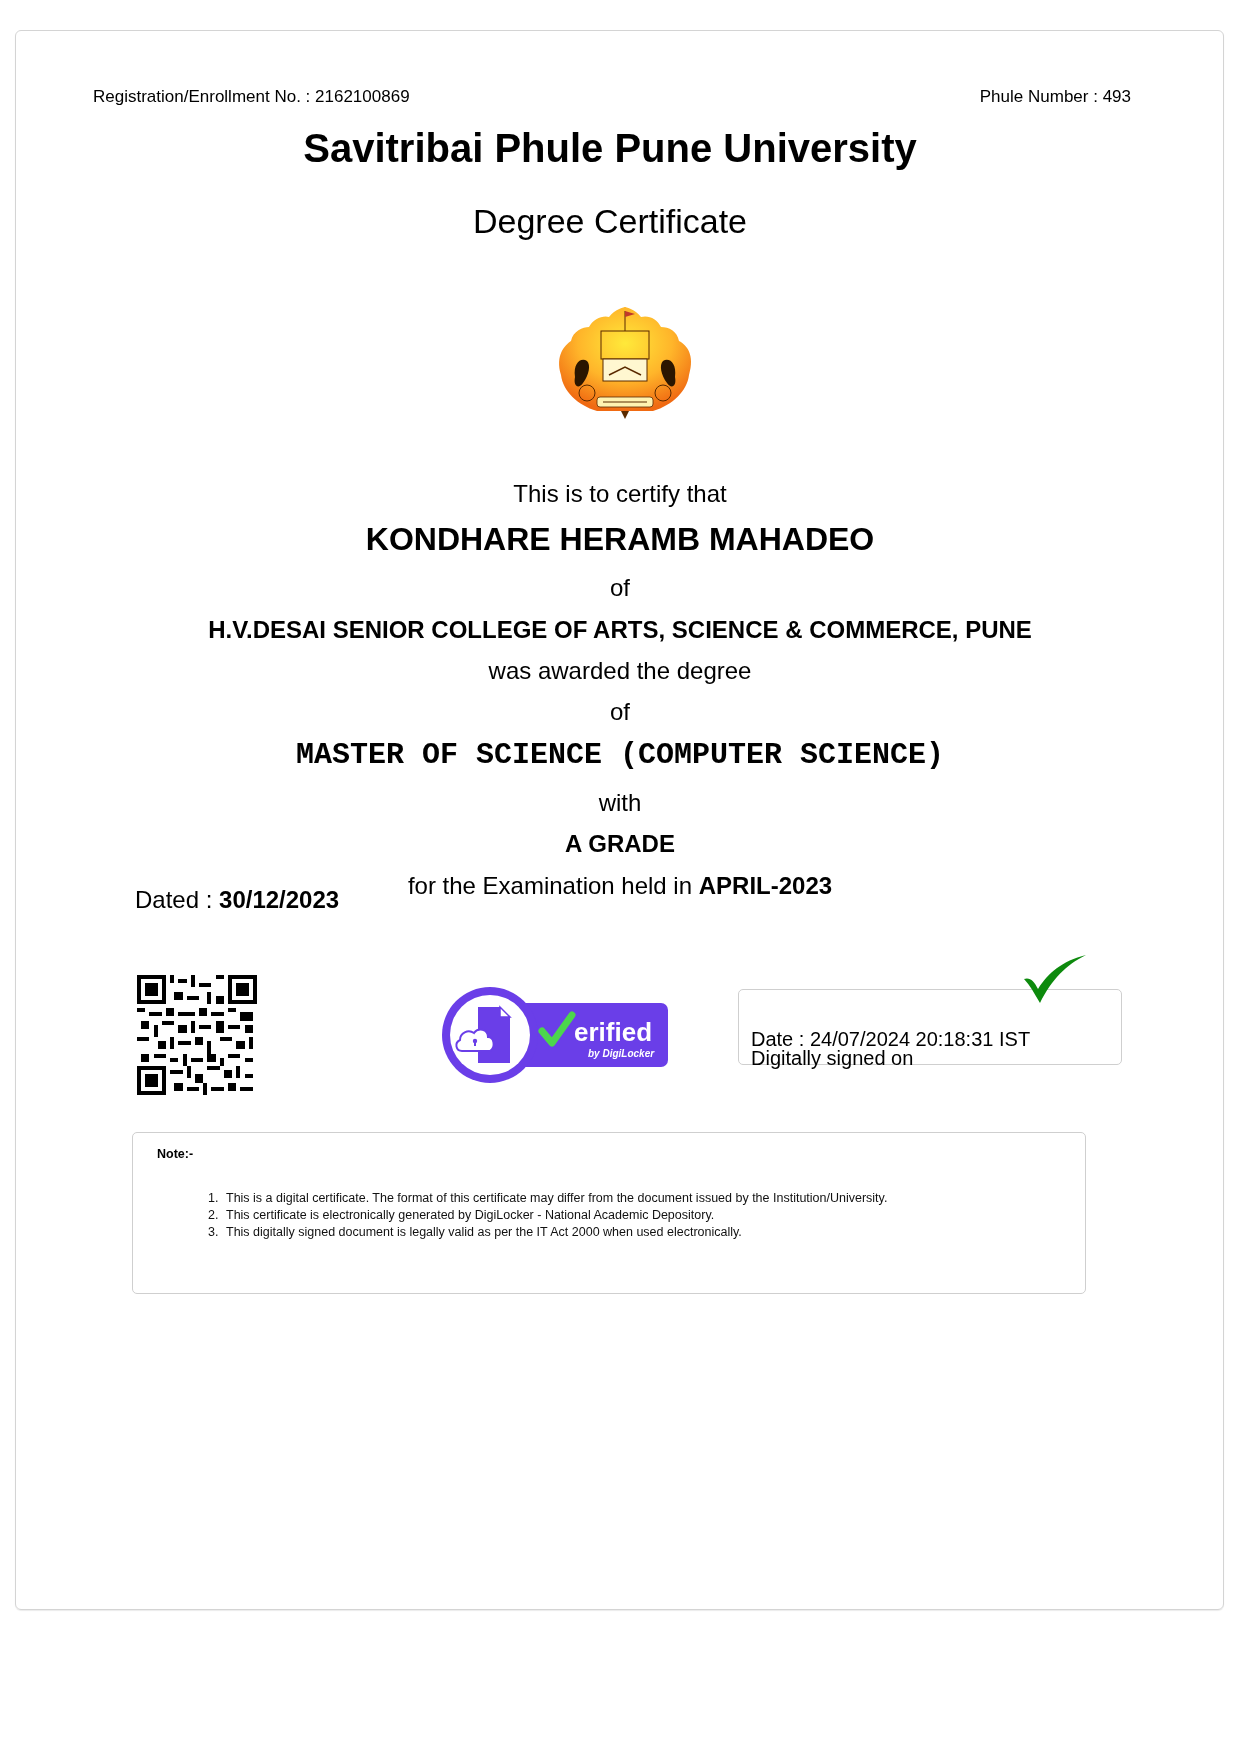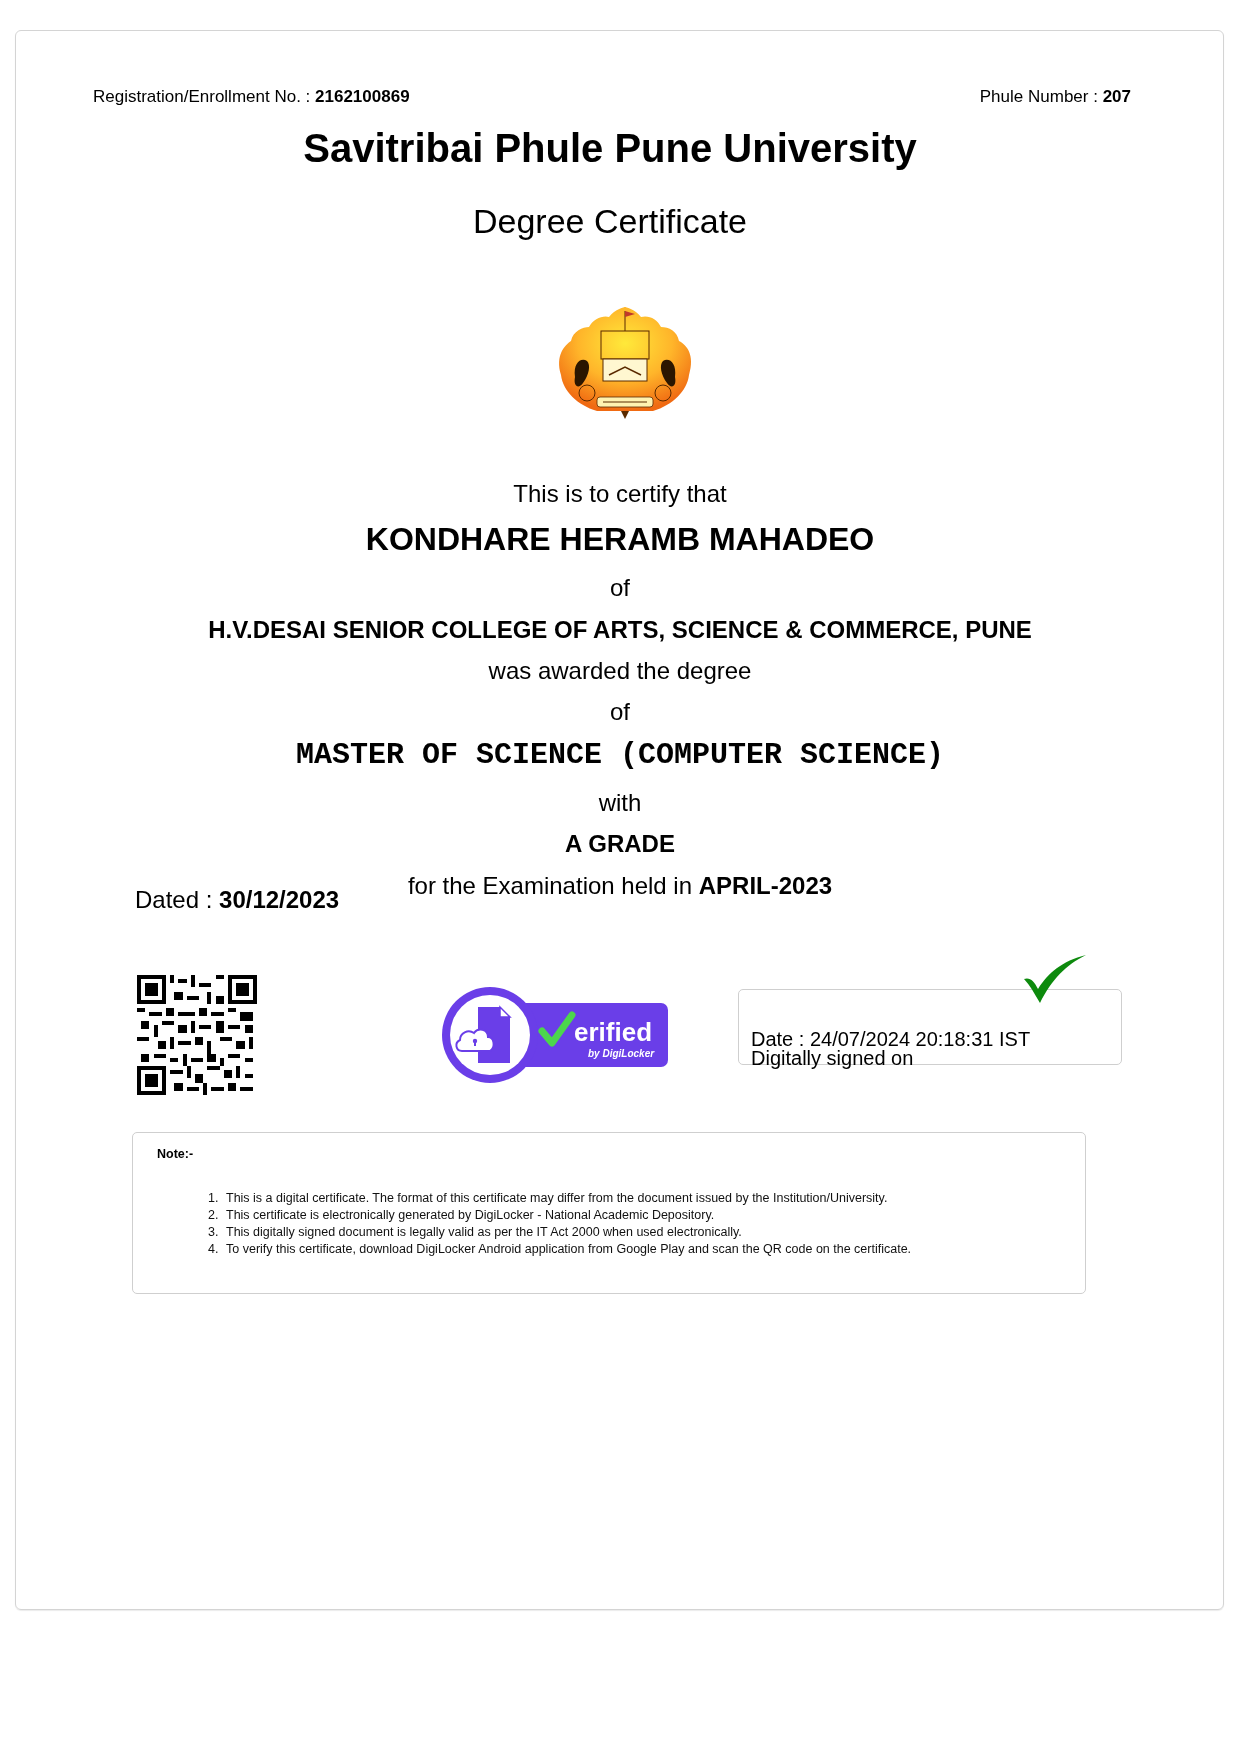--- a/index.html
+++ b/index.html
@@ -9,21 +9,21 @@
     .page-frame {
       position: absolute; left: 15px; top: 30px; width: 1209px; height: 1580px;
       border: 1px solid #d4d4d4; border-radius: 6px;
       box-shadow: 0 1px 1px rgba(0,0,0,0.08);
     }
 
     .abs { position: absolute; white-space: nowrap; }
 
     .reg-line { left: 93px; top: 87px; font-size: 17px; }
     .roll-line { right: 109px; top: 87px; font-size: 17px; }
-    .reg-line b, .roll-line b { font-weight: bold; margin-top: 28px; }
+    .reg-line b, .roll-line b { font-weight: normal; margin-top: 28px; }
 
     .center { left: 0; width: 1240px; text-align: center; }
 
     .university { top: 126px; font-size: 40px; font-weight: bold; left: -10px; }
     .cert-type { top: 202px; font-size: 34px; left: -10px; }
 
     .emblem { position: absolute; left: 553px; top: 305px; width: 145px; height: 118px; }
 
     .t-certify { top: 480px; font-size: 24px; }
     .t-name { top: 521px; font-size: 32px; font-weight: bold; }
@@ -60,21 +60,21 @@
     .note-list { position: absolute; left: 75px; top: 57px; list-style: none; font-size: 12.5px; line-height: 17px; color: #111; }
     .note-list li { white-space: nowrap; }
     .note-list .num { display: inline-block; width: 18px; }
   </style>
 </head>
 <body>
 
 <div class="page-frame"></div>
 
 <div class="abs reg-line"><span>Registration/Enrollment No. : </span><b>2162100869</b></div>
-<div class="abs roll-line"><span>Phule Number : </span><b>207</b></div>
+<div class="abs roll-line"><span>Phule Number : </span><b>493</b></div>
 
 <div class="abs center university">Savitribai Phule Pune University</div>
 <div class="abs center cert-type">Degree Certificate</div>
 
 <svg class="emblem" viewBox="0 0 145 118">
   <defs>
     <radialGradient id="eg" cx="50%" cy="35%" r="65%">
       <stop offset="0%" stop-color="#ffe93a"></stop>
       <stop offset="55%" stop-color="#ffb52a"></stop>
       <stop offset="100%" stop-color="#f06a12"></stop>
@@ -203,15 +203,14 @@
 <svg class="sig-check" viewBox="0 0 66 50">
   <path d="M2,24 C8,22 12,26 16,34 C26,18 40,6 64,0 C44,10 30,24 18,48 C12,38 8,30 2,24 Z" fill="#0d8a0d"></path>
 </svg>
 
 <div class="note-box">
   <div class="note-title">Note:-</div>
   <ol class="note-list">
     <li><span class="num">1.</span><span>This is a digital certificate. The format of this certificate may differ from the document issued by the Institution/University.</span></li>
     <li><span class="num">2.</span><span>This certificate is electronically generated by DigiLocker - National Academic Depository.</span></li>
     <li><span class="num">3.</span><span>This digitally signed document is legally valid as per the IT Act 2000 when used electronically.</span></li>
-    <li><span class="num">4.</span><span>To verify this certificate, download DigiLocker Android application from Google Play and scan the QR code on the certificate.</span></li>
   </ol>
 </div>
 
 </body></html>

